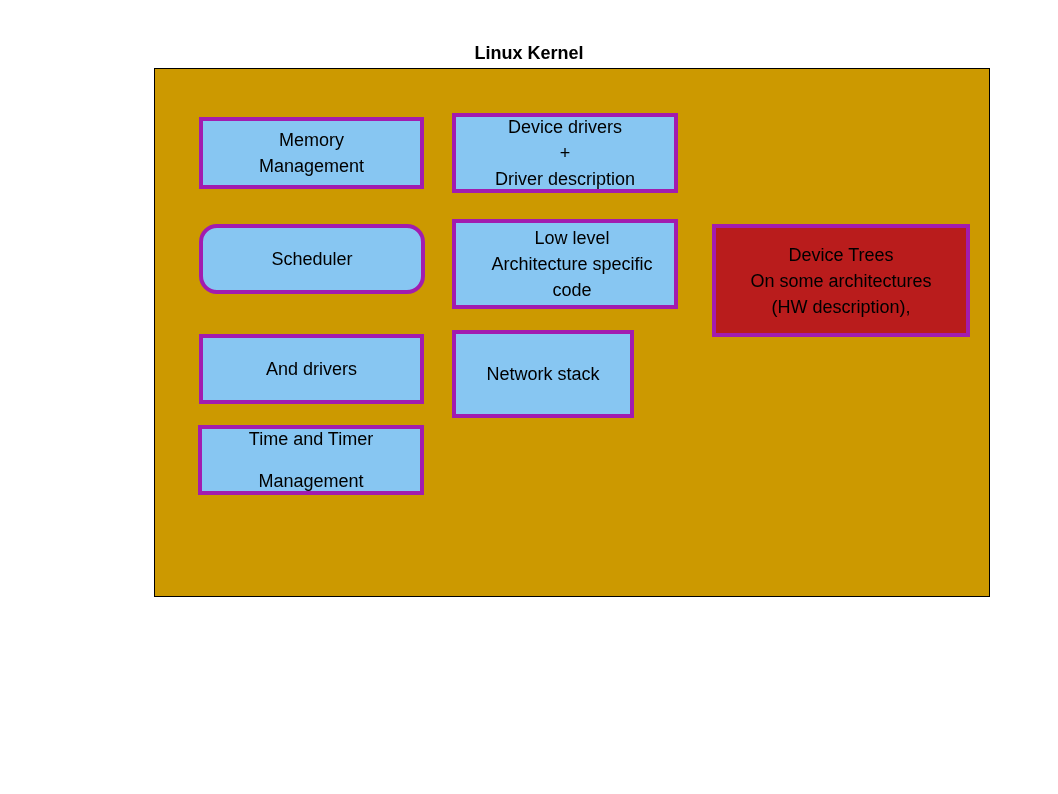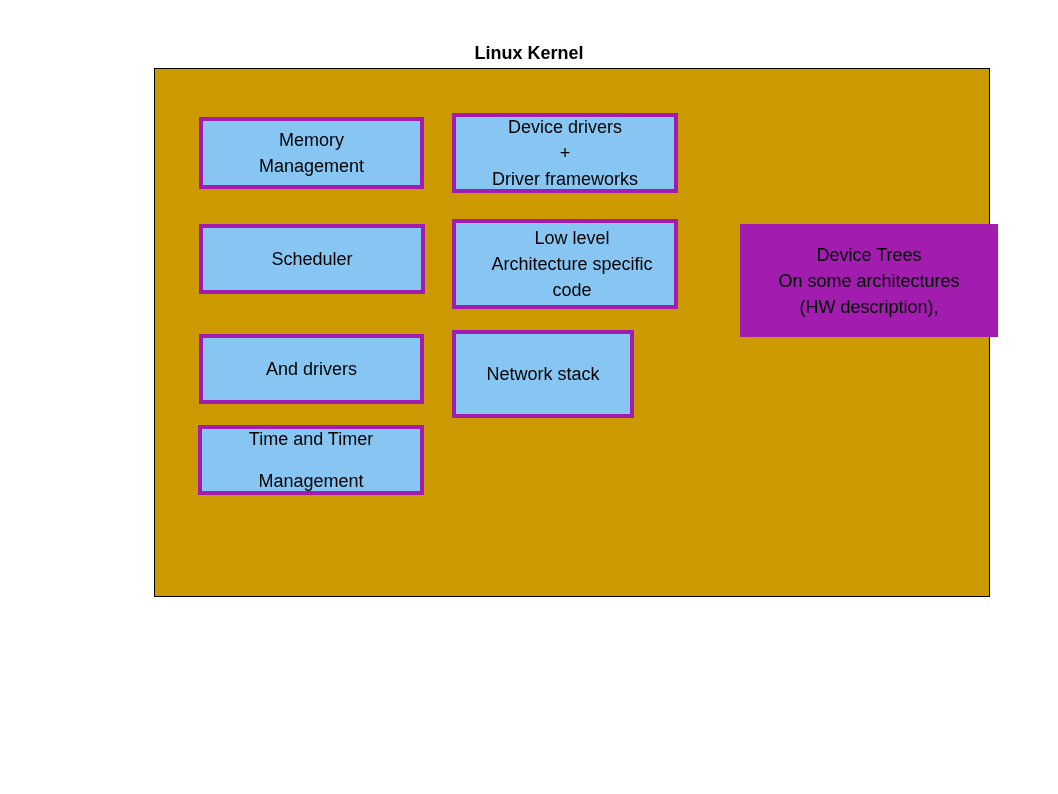--- a/index.html
+++ b/index.html
@@ -45,25 +45,25 @@
     border: 4px solid #a21caf;
     display: flex;
     flex-direction: column;
     align-items: center;
     justify-content: center;
     text-align: center;
     font-size: 18px;
     line-height: 26px;
   }
   .box.blue  { background: #87C6F2; }
-  .box.green { background: #a21caf; margin-left: 28px; }
+  .box.green { background: #b91c1c; }
 
   
   .box-memory     { left: 44px;  top: 48px;  width: 225px; height: 72px; }
-  .box-scheduler  { left: 44px;  top: 155px; width: 226px; height: 70px; }
+  .box-scheduler  { left: 44px;  top: 155px; width: 226px; height: 70px; border-radius: 18px; }
   .box-filesystem { left: 44px;  top: 265px; width: 225px; height: 70px; }
   .box-time       { left: 43px;  top: 356px; width: 226px; height: 70px; gap: 16px; }
 
   
   .box-drivers    { left: 297px; top: 44px;  width: 226px; height: 80px; }
   .box-lowlevel   { left: 297px; top: 150px; width: 226px; height: 90px; padding-left: 14px; }
   .box-network    { left: 297px; top: 261px; width: 182px; height: 88px; }
 
   
   .box-devicetrees{ left: 557px; top: 155px; width: 258px; height: 113px; }
@@ -80,21 +80,21 @@
   <div class="container">
 
     <div class="box blue box-memory">
       <span class="box-line">Memory</span>
       <span class="box-line">Management</span>
     </div>
 
     <div class="box blue box-drivers">
       <span class="box-line">Device drivers</span>
       <span class="box-line">+</span>
-      <span class="box-line">Driver frameworks</span>
+      <span class="box-line">Driver description</span>
     </div>
 
     <div class="box blue box-scheduler">
       <span class="box-line">Scheduler</span>
     </div>
 
     <div class="box blue box-lowlevel">
       <span class="box-line">Low level</span>
       <span class="box-line">Architecture specific</span>
       <span class="box-line">code</span>

